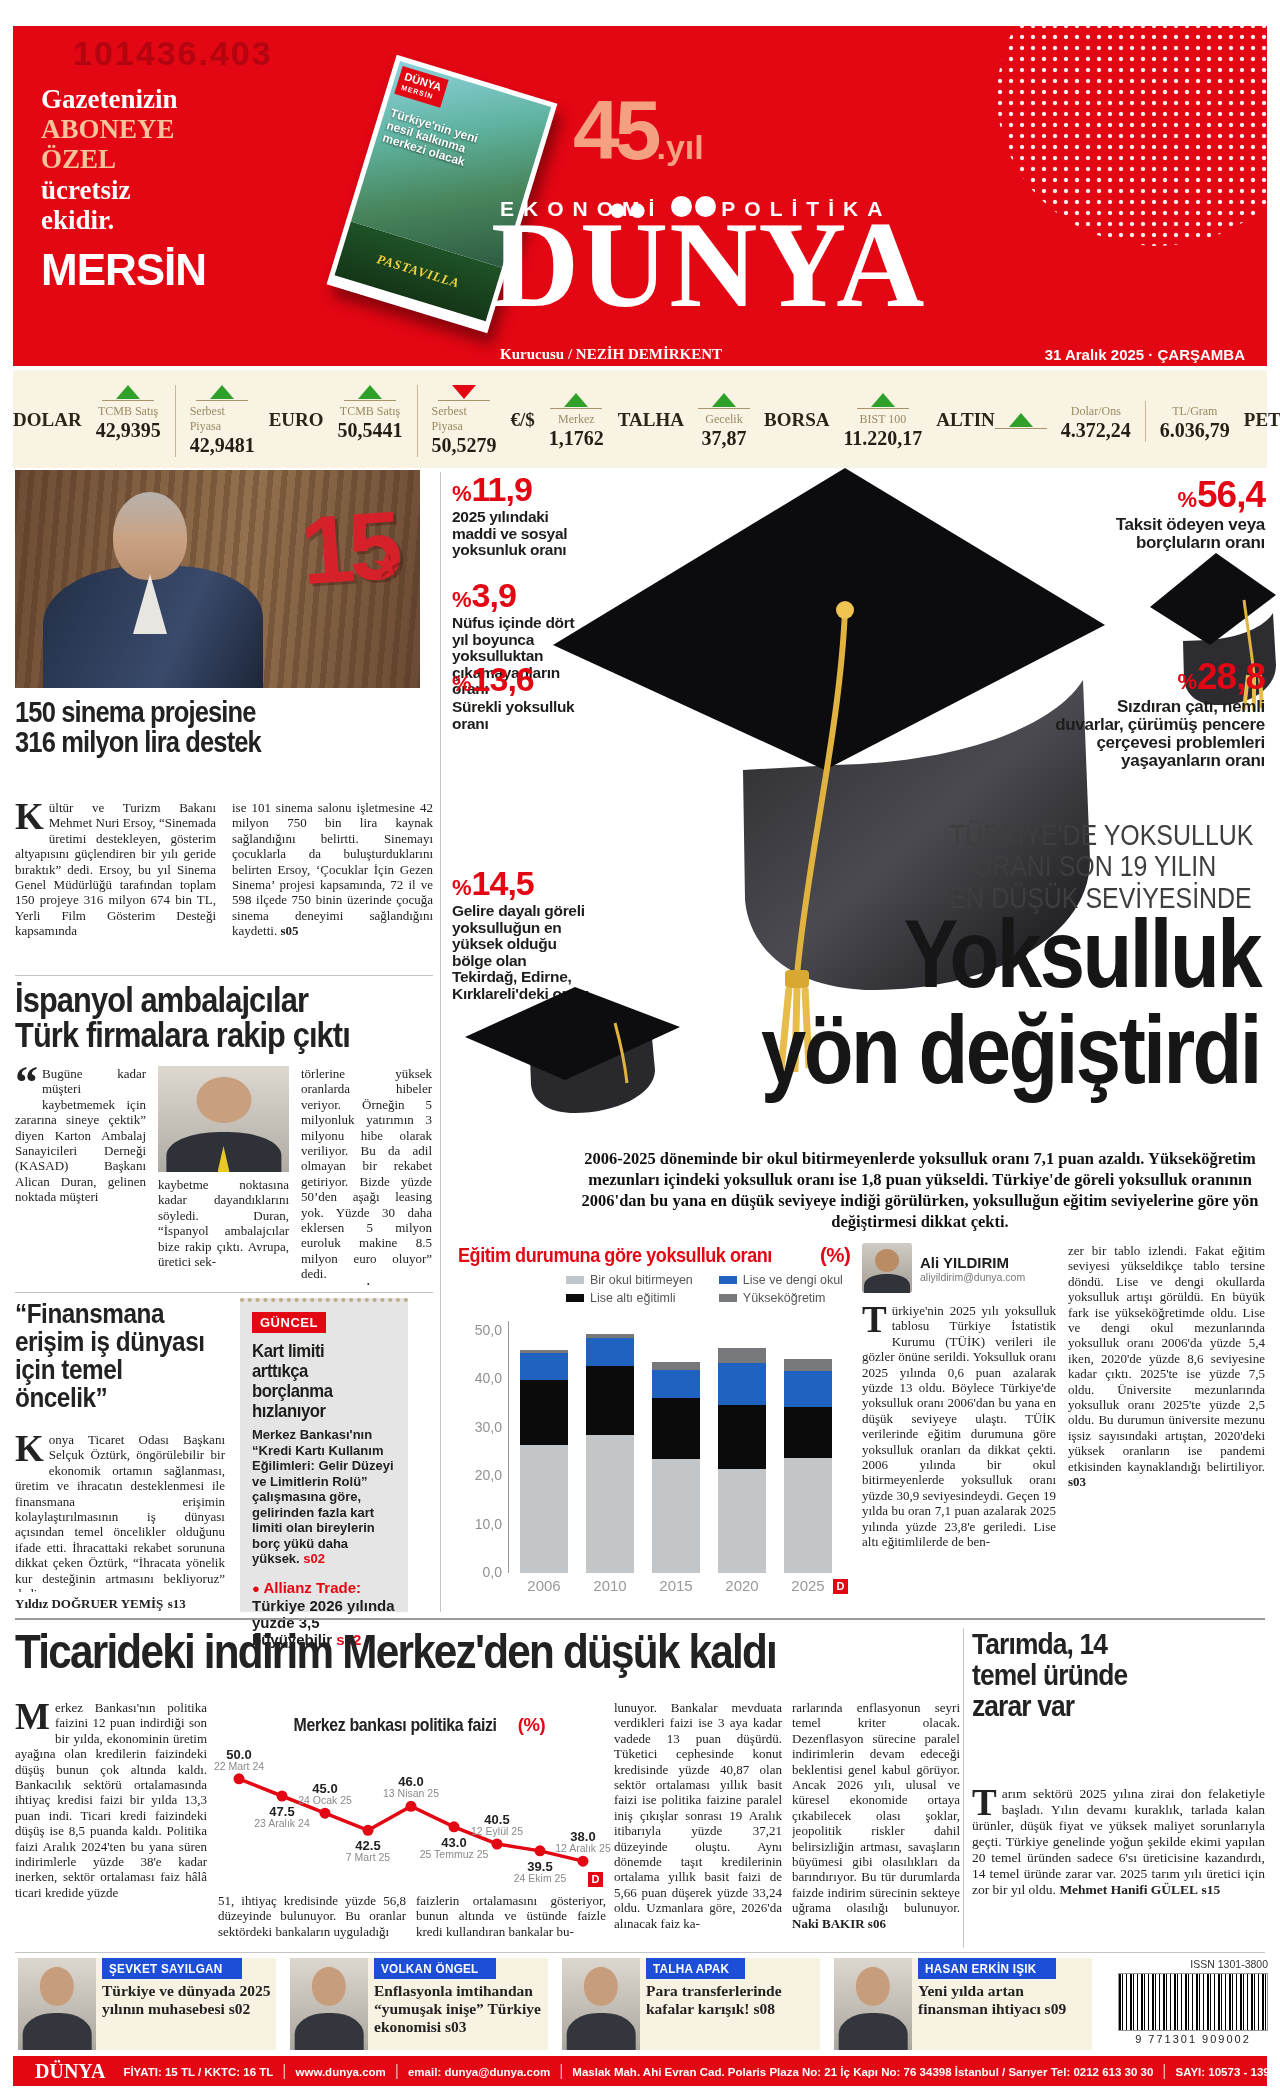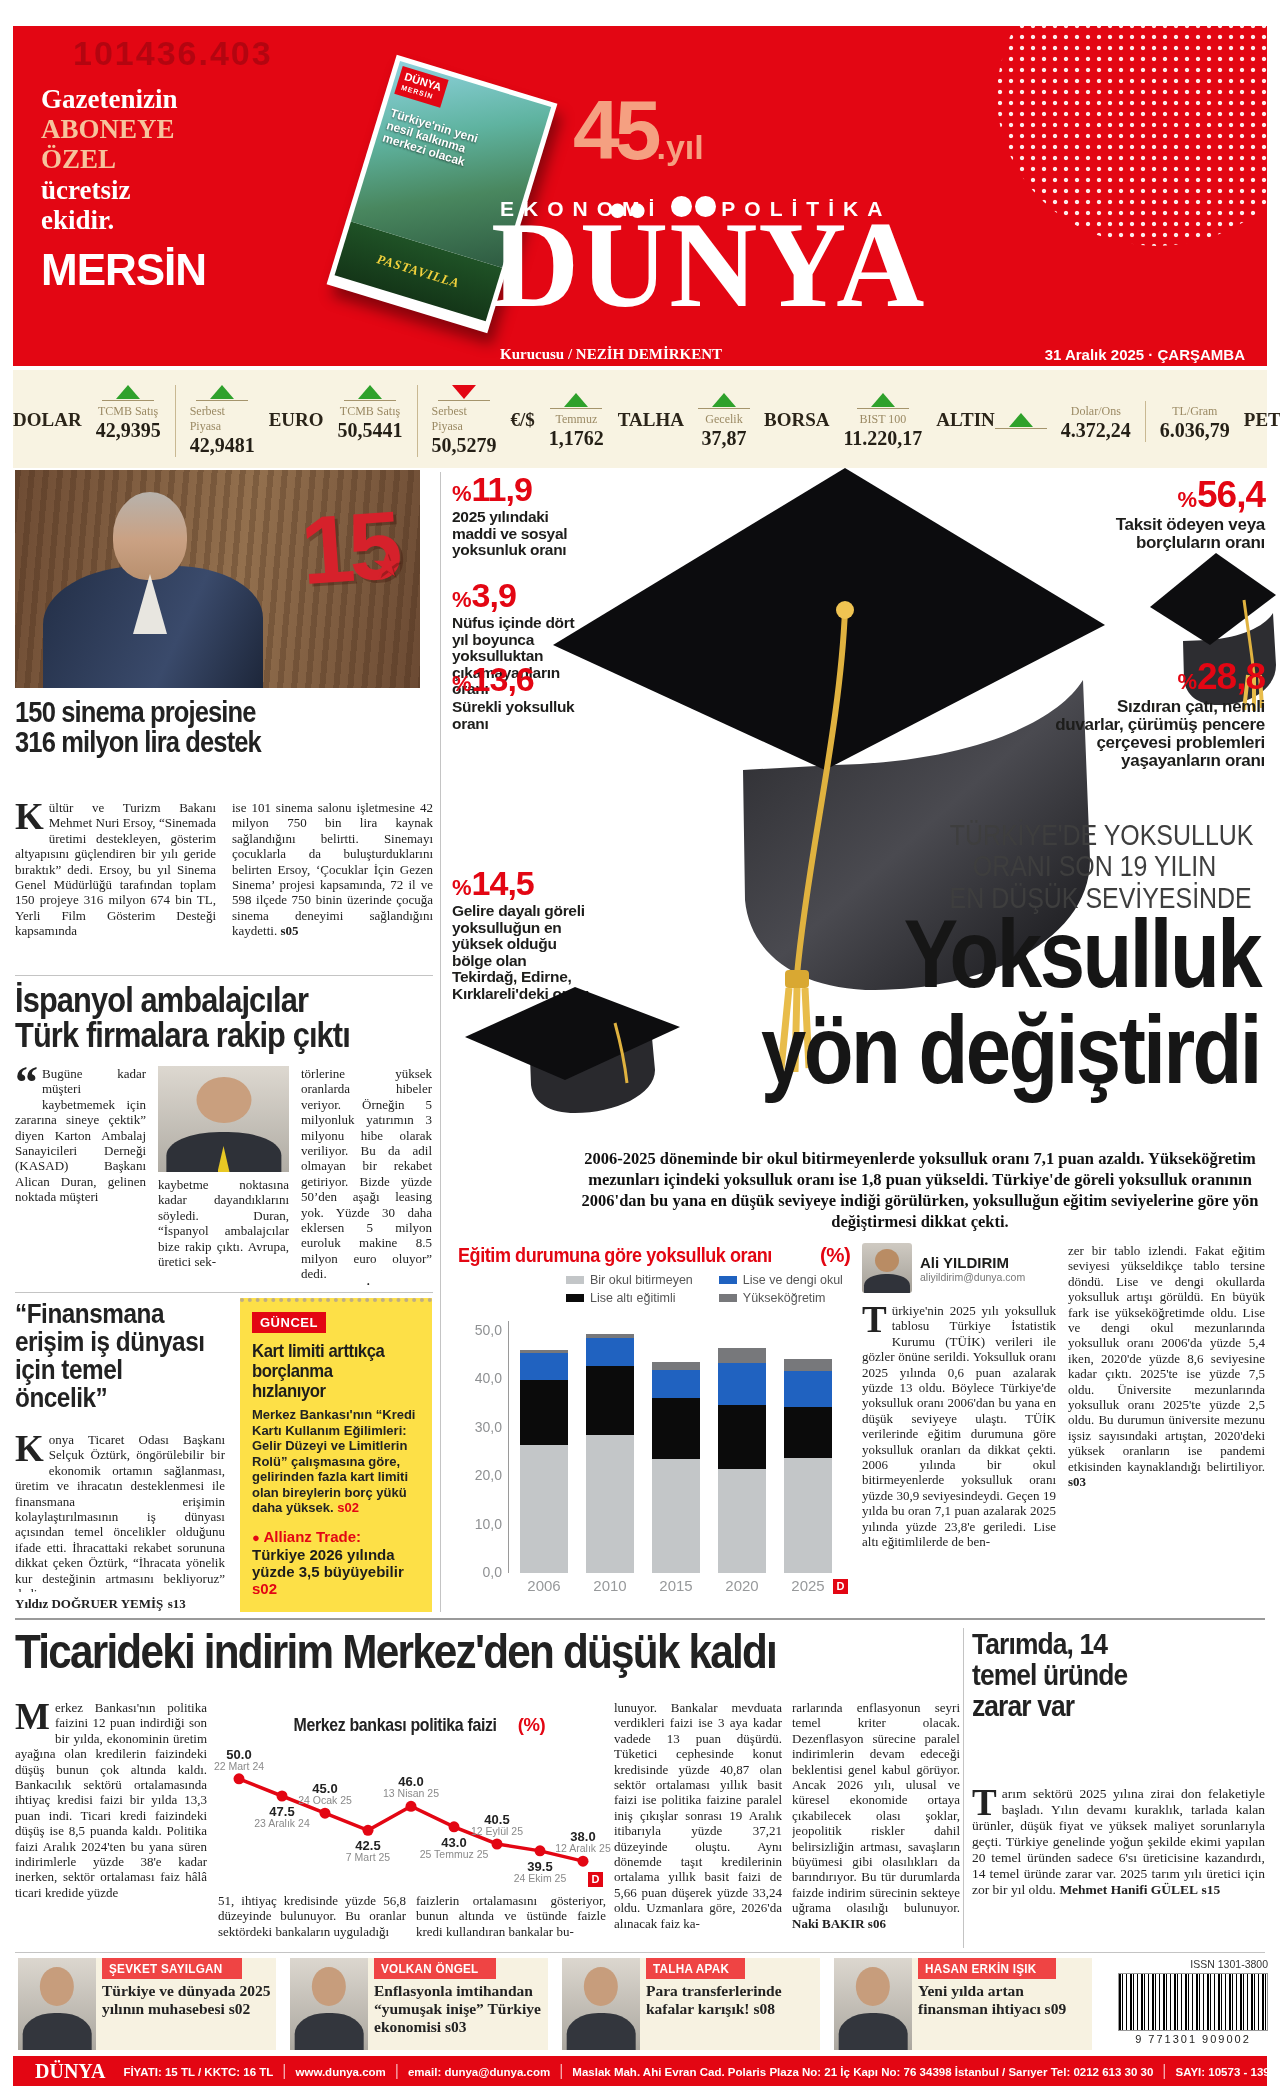--- a/index.html
+++ b/index.html
@@ -69,21 +69,21 @@
   .bodytxt{font:13px/15.4px "Liberation Serif",serif;color:#222;text-align:justify;}
   .dropcap::first-letter{float:left;font-size:37px;line-height:30px;padding:2px 5px 0 0;font-weight:700;}
   .pref{font-weight:700;}
   .isp-hl{left:15px;top:982px;font-size:35px;line-height:1.0;}
   .quote-mark{float:left;font:700 46px/34px "Liberation Serif",serif;padding-right:4px;color:#222;}
   .portrait{width:100%;height:106px;background:linear-gradient(#ddd8d0,#b0aca4);position:relative;overflow:hidden;margin-bottom:5px;}
   .portrait::before{content:"";position:absolute;top:10%;left:50%;transform:translateX(-50%);width:42%;height:44%;border-radius:50%;background:#c99f7e;}
   .portrait::after{content:"";position:absolute;bottom:-10%;left:50%;transform:translateX(-50%);width:88%;height:48%;border-radius:46% 46% 0 0;background:#2e3138;}
   .portrait .tie{position:absolute;bottom:0;left:50%;transform:translateX(-50%);width:12px;height:26px;background:#e8c824;clip-path:polygon(50% 0,100% 100%,0 100%);z-index:2;}
   .fin-hl{left:15px;top:1300px;width:215px;font-size:27px;line-height:1.04;letter-spacing:-0.5px;}
-  .guncel{left:240px;top:1298px;width:192px;height:314px;background:#fde047;padding:10px 12px;box-sizing:border-box;
+  .guncel{left:240px;top:1298px;width:168px;height:314px;background:#e5e5e5;padding:10px 12px;box-sizing:border-box;
      border-top:4px dotted #bfae85;}
   .guncel-badge{display:inline-block;background:#e30613;color:#fff;font:800 13px "Liberation Sans";padding:3px 8px;letter-spacing:.5px;}
   .guncel-title{font:800 19px/20px "Liberation Sans";letter-spacing:-.5px;margin:8px 0 6px;}
   .guncel-body{font:600 13px/15.5px "Liberation Sans";color:#222;}
   .guncel-body .pref, .guncel2 .pref{color:#e30613;}
   .guncel2{font:800 15px/17px "Liberation Sans";margin-top:12px;}
   .guncel2 .bullet{color:#e30613;font-size:13px;}
   .guncel2 .gt{color:#e30613;}
   
   .stat{width:138px;}
@@ -125,21 +125,21 @@
   .lc-date{position:absolute;width:72px;text-align:center;font:400 10.5px "Liberation Sans";color:#8a8a8a;}
   
   .tic-hl{left:15px;top:1628px;font-size:48px;line-height:1;letter-spacing:-2px;}
   .tar-hl{left:972px;top:1628px;font-size:30px;line-height:1.04;letter-spacing:-1px;width:295px;}
   .sig{font-weight:700;}
   
   .abox{position:absolute;top:1958px;height:92px;background:#f7f2e1;}
   .abox .person{position:absolute;left:0;top:0;width:78px;height:92px;background:linear-gradient(#dcd7cf,#aba79f);overflow:hidden;}
   .abox .person::before{content:"";position:absolute;top:10%;left:50%;transform:translateX(-50%);width:44%;height:42%;border-radius:50%;background:#c79d7c;}
   .abox .person::after{content:"";position:absolute;bottom:-10%;left:50%;transform:translateX(-50%);width:88%;height:50%;border-radius:46% 46% 0 0;background:#33363d;}
-  .abox .abadge{position:absolute;left:84px;top:0;background:#ef4444;color:#fff;font:800 13px "Liberation Sans";padding:3px 7px;letter-spacing:.3px;white-space:nowrap;}
+  .abox .abadge{position:absolute;left:84px;top:0;background:#1d4ed8;color:#fff;font:800 13px "Liberation Sans";padding:3px 7px;letter-spacing:.3px;white-space:nowrap;}
   .abox .atext{position:absolute;left:84px;top:24px;width:170px;font:700 15.5px/18px "Liberation Serif",serif;color:#222;}
   .issn{position:absolute;left:1118px;top:1958px;width:150px;}
   .issn-label{font:400 10.5px "Liberation Sans";color:#333;text-align:right;}
   .barcode{margin-top:3px;height:56px;background:
      repeating-linear-gradient(90deg,#000 0 2px,#fff 2px 3px,#000 3px 4px,#fff 4px 7px,#000 7px 8px,#fff 8px 11px);
      border:1px solid #999;}
   .barcode-num{font:400 11px "Liberation Sans";text-align:center;letter-spacing:2px;margin-top:2px;}
   
   .footerbar{left:13px;top:2056px;width:1254px;height:30px;background:#e30613;display:flex;align-items:center;color:#fff;}
   .fb-brand{font:900 20px "Liberation Serif",serif;margin:0 18px 0 22px;}
@@ -224,21 +224,21 @@
           </div>
         </div>
       </div>
       <div class="tk-sep"></div>
       <div class="tk-sec" style="flex: 1 1 0%;">
         <div class="tk-name">€/$</div>
         <div class="tk-items">
           <div class="ti">
             <div class="tri-up"></div>
             <div class="tri-base"></div>
-            <div class="ti-label">Temmuz</div>
+            <div class="ti-label">Merkez</div>
             <div class="ti-value">1,1762</div>
           </div>
         </div>
       </div>
       <div class="tk-sep"></div>
       <div class="tk-sec" style="flex: 1 1 0%;">
         <div class="tk-name">TALHA</div>
         <div class="tk-items">
           <div class="ti">
             <div class="tri-up"></div>

